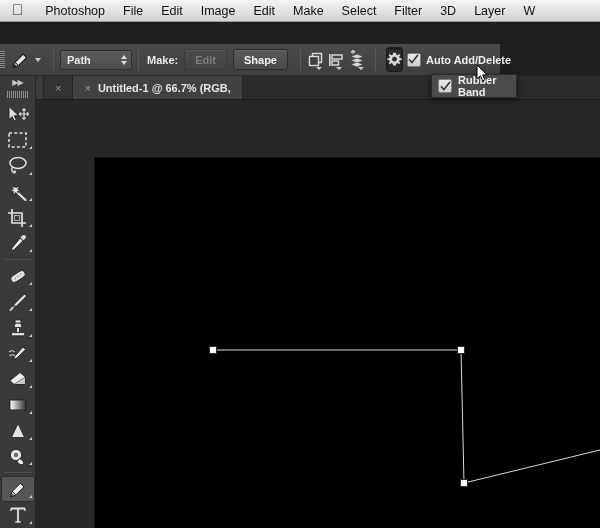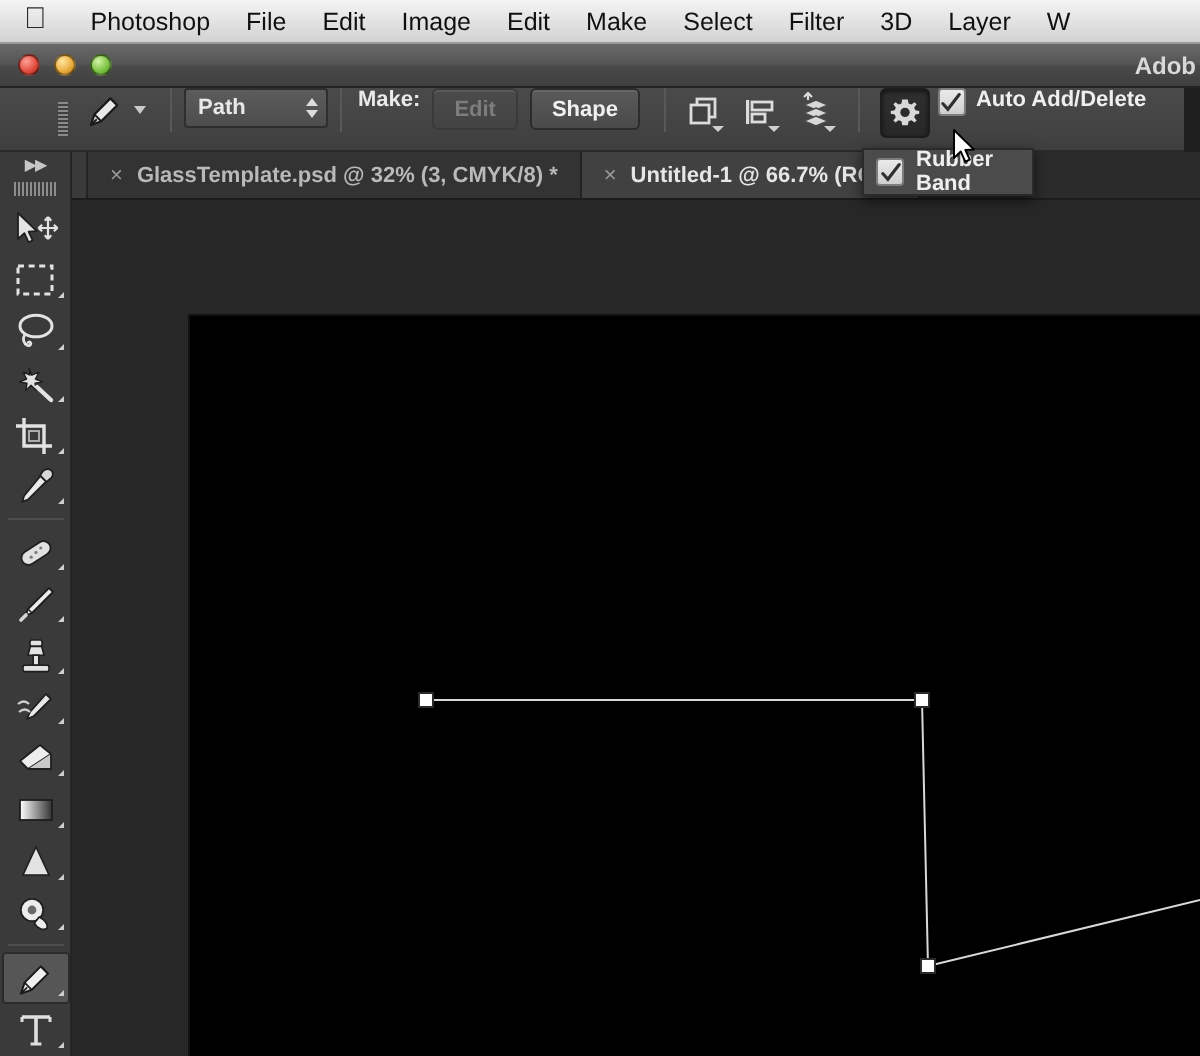--- a/index.html
+++ b/index.html
@@ -35,24 +35,24 @@
   .light.red{ background:radial-gradient(circle at 35% 30%,#ff9f95,#e04a3c 60%,#a32a1e); }
   .light.yellow{ background:radial-gradient(circle at 35% 30%,#ffe6a0,#e8a93a 60%,#a5701a); }
   .light.green{ background:radial-gradient(circle at 35% 30%,#d3f3a6,#79c040 60%,#4d8424); }
   .apptitle{
     margin-left:auto; margin-right:0; color:#d8d8d8; font-size:12px;
     font-weight:bold; padding-right:2px; white-space:nowrap; overflow:hidden;
   }
 
   
   .optbar{
-    position:absolute; left:0; top:44px; width:592px; height:32px;
+    position:absolute; left:0; top:44px; width:500px; height:32px;
     background:linear-gradient(to bottom,#4a4a4a,#3f3f3f);
     border-bottom:1px solid #2a2a2a;
-    display:flex; align-items:flex-start; white-space:nowrap;padding-left:25px;
+    display:flex; align-items:center; white-space:nowrap;
   }
   .grip{ width:12px; height:32px; display:flex; align-items:center; justify-content:center; }
   .grip i{ display:block; width:5px; height:18px;
     background:repeating-linear-gradient(to bottom,#8a8a8a 0 1px,#3f3f3f 1px 2px); }
   .tool-preset{ display:flex; align-items:center; gap:4px; padding:0 6px 0 4px; }
   .sep{ width:1px; height:22px; background:#333; border-right:1px solid #585858; margin:0 6px; }
   .tri-down{ width:0;height:0;border-left:3.5px solid transparent;border-right:3.5px solid transparent;border-top:4px solid #c9c9c9; }
 
   .select-box{
     height:20px; min-width:72px; background:linear-gradient(to bottom,#5c5c5c,#4d4d4d);
@@ -165,28 +165,20 @@
     <span class="mi">Image</span>
     <span class="mi">Edit</span>
     <span class="mi">Make</span>
     <span class="mi">Select</span>
     <span class="mi">Filter</span>
     <span class="mi">3D</span>
     <span class="mi">Layer</span>
     <span class="mi">W</span>
   </div>
 
-  <div class="titlebar">
-    <div class="lights">
-      <span class="light red"></span>
-      <span class="light yellow"></span>
-      <span class="light green"></span>
-    </div>
-    <div class="apptitle">Adob</div>
-  </div>
 
   <div class="optbar">
     <div class="grip">
         <i></i>
       </div>
 
     <div class="tool-preset">
       <svg width="22" height="22" viewBox="0 0 22 22">
         <path d="M4.5 18.5 L6.2 13.2 L14.2 5.2 L17.6 8.6 L9.6 16.6 Z" fill="#e8e8e8" stroke="#1a1a1a" stroke-width="1.1" stroke-linejoin="round"></path>
         <path d="M6.2 13.2 L9.6 16.6" stroke="#1a1a1a" stroke-width="1"></path>
@@ -254,21 +246,20 @@
         </svg>
     </div>
     <span class="chklabel">Auto Add/Delete</span>
 
   </div>
 
   <div class="tabbar">
     <div class="lead"></div>
     <div class="tab">
       <span class="x">×</span>
-      <span>GlassTemplate.psd @ 32% (3, CMYK/8) *</span>
     </div>
     <div class="tab active">
       <span class="x">×</span>
       <span>Untitled‑1 @ 66.7% (RGB,</span>
     </div>
     <div class="tabfill"></div>
   </div>
 
   <div class="docarea">
     <div class="canvas">

